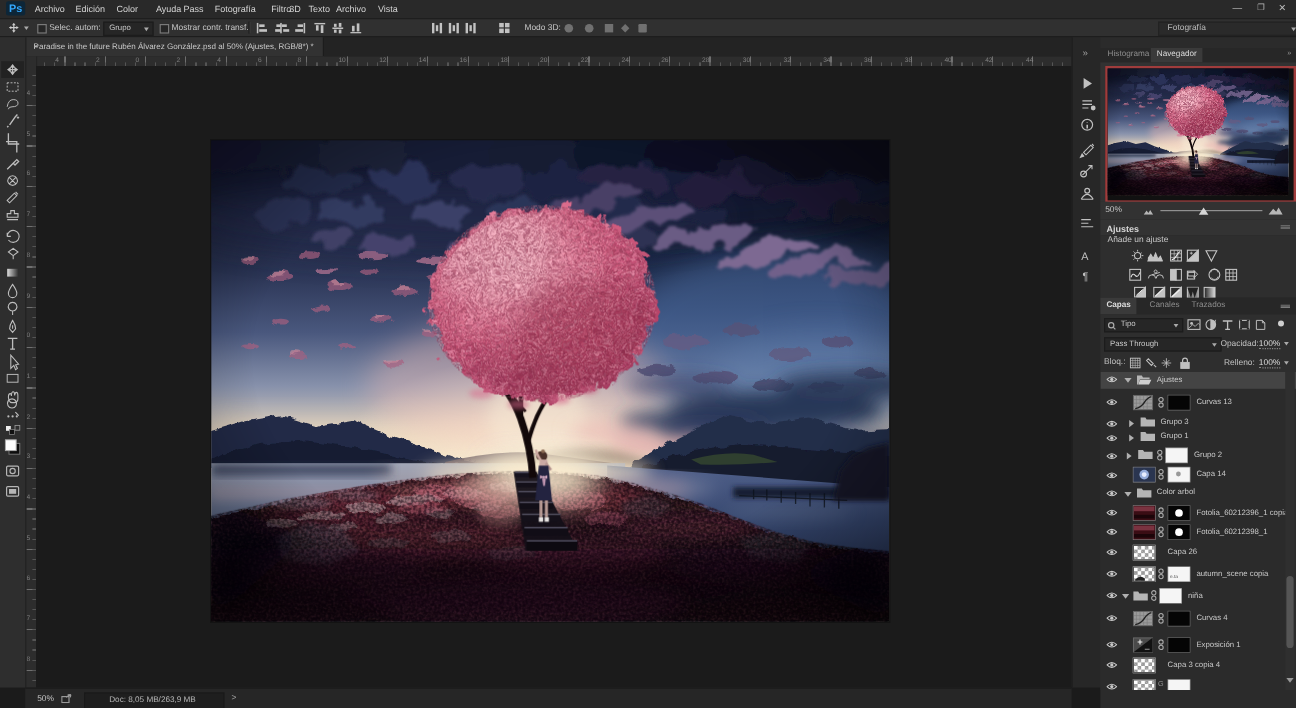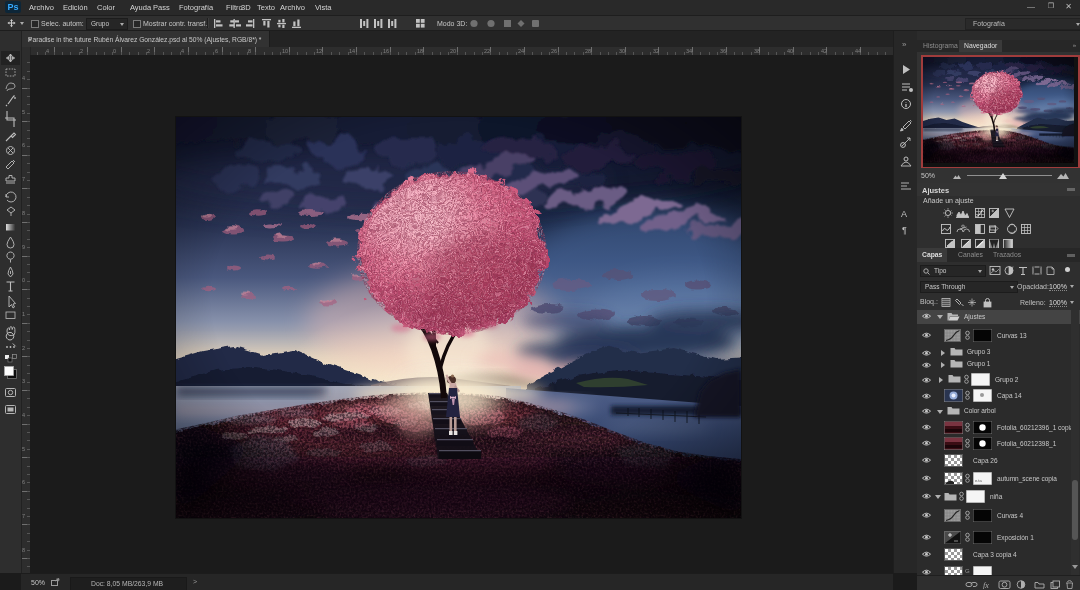--- a/index.html
+++ b/index.html
@@ -626,36 +626,20 @@
           </svg>
           <div class="thumb checker" style="left:27px;top:2px;width:17px;height:11px"></div>
           <span style="position:absolute;left:48px;top:4px;font-size:6px;color:#999">G</span>
           <svg style="position:absolute;left:56px;top:2px" width="19" height="13">
             <rect x="0" y="0" width="19" height="13" fill="#f5f5f5" stroke="#777" stroke-width="1"></rect>
           </svg>
         </div>
  <div style="position:absolute;right:1px;top:0px;width:8px;height:265px;background:#2f2f2f"></div>
  <div style="position:absolute;right:2px;top:170px;width:6px;height:60px;background:#555;border-radius:3px"></div>
  <span style="position:absolute;right:2px;top:255px;width:0;height:0;border-left:3px solid transparent;border-right:3px solid transparent;border-top:4px solid #999"></span>
-</div>
-<div id="lyrbot">
- <svg class="abs" style="left:48px;top:4px" width="110" height="9" viewBox="0 0 110 9">
-  <g stroke="#b0b0b0" fill="none" stroke-width=".9">
-   <path d="M1 4.5 a2 2 0 0 1 2 -2 h2 a2 2 0 0 1 0 4 h-2 a2 2 0 0 1 -2 -2 Z M6 4.5 a2 2 0 0 1 2 -2 h2 a2 2 0 0 1 0 4 h-2"></path>
-   <text x="18" y="8" font-size="8" font-style="italic" fill="#b0b0b0" stroke="none" font-family="Liberation Serif">fx</text>
-   <rect x="34" y="1" width="11" height="7.5" rx="1.5"></rect>
-            <circle cx="39.5" cy="4.7" r="2.4"></circle>
-   <circle cx="56" cy="4.5" r="3.8"></circle>
-            <path d="M56 .7 a3.8 3.8 0 0 1 0 7.6 Z" fill="#b0b0b0" stroke="none"></path>
-   <path d="M70 2.5 h3 l1 1.5 h5 v4 h-9 Z"></path>
-   <rect x="86" y="2.5" width="6.5" height="6"></rect>
-            <rect x="88" y="1" width="6.5" height="6" fill="#2e2e2e"></rect>
-   <path d="M101 3 h7 m-6 0 l.5 5.5 h4.5 l.5 -5.5 m-5 -1 a1.5 1 0 0 1 4 0" stroke-width=".8"></path>
-  </g>
- </svg>
 </div>
 </div>
 <div class="abs" id="statusbar">
  <span style="position:absolute;left:10px;top:5px;font-size:7px;color:#c5c5c5">50%</span>
  <svg class="abs" style="left:30px;top:4px" width="9" height="8">
         <rect x="0.5" y="2.5" width="6" height="5" fill="none" stroke="#9a9a9a"></rect>
         <path d="M4 3 L8 0.8 M8 0.8 l-2.6 .3 M8 .8 l-.4 2.4" stroke="#9a9a9a" fill="none"></path>
       </svg>
  <div style="position:absolute;left:49px;top:2.5px;width:115px;height:12px;background:#1e1e1e;border:1px solid #191919">
   <span style="position:absolute;left:20px;top:2.5px;font-size:6.8px;color:#b5b5b5">Doc: 8,05 MB/263,9 MB</span>

